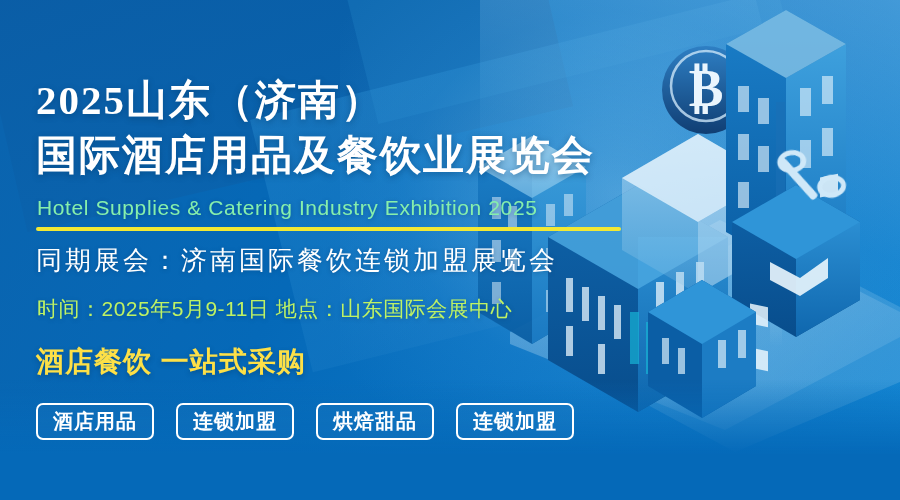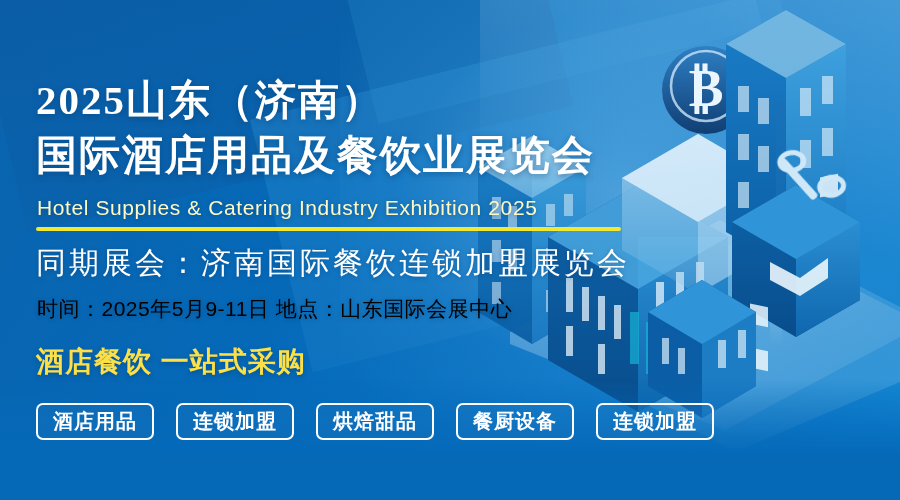--- a/index.html
+++ b/index.html
@@ -64,43 +64,43 @@
     font-weight:700;
     letter-spacing:2px;
     white-space:nowrap;
     text-shadow:0 2px 6px rgba(3,55,100,.45);
   }
   .title-1{top:78px;font-size:41px;line-height:44px;}
   .title-2{top:133px;font-size:41px;line-height:44px;}
 
   .subtitle-en{
     position:absolute;left:23px;top:196px;
-    color:#fef9c3;
+    color:#86efac;
     font-size:21px;letter-spacing:.6px;
     font-family:"Liberation Sans", sans-serif;
     white-space:nowrap;
     text-shadow:0 1px 4px rgba(3,55,100,.4);
   }
 
   .divider{
     position:absolute;left:22px;top:227px;
     width:585px;height:4px;background:#f2e834;border-radius:2px;
   }
 
   .line-concurrent{
     position:absolute;left:22px;top:243px;
-    color:#ffffff;font-size:30px;letter-spacing:3px;
+    color:#ffffff;font-size:26px;letter-spacing:3px;
     font-family:"Liberation Sans", sans-serif;
     white-space:nowrap;
     text-shadow:0 1px 4px rgba(3,55,100,.4);
   }
 
   .line-when-where{
     position:absolute;left:23px;top:295px;
-    color:#000000;font-size:21px;letter-spacing:.5px;
+    color:#bef264;font-size:21px;letter-spacing:.5px;
     font-family:"Liberation Sans", sans-serif;
     white-space:nowrap;
     text-shadow:0 1px 4px rgba(3,55,100,.4);
     text-align:center;
   }
 
   .slogan{
     position:absolute;left:22px;top:343px;
     color:#fde047;font-size:28px;font-weight:700;letter-spacing:1px;
     font-family:"Liberation Sans", sans-serif;
@@ -310,18 +310,17 @@
     <div class="line-concurrent">同期展会：济南国际餐饮连锁加盟展览会</div>
 
     <div class="line-when-where">时间：2025年5月9-11日 地点：山东国际会展中心</div>
 
     <div class="slogan">酒店餐饮 一站式采购</div>
 
     <div class="tags">
       <div class="tag">酒店用品</div>
       <div class="tag">连锁加盟</div>
       <div class="tag">烘焙甜品</div>
-      <div class="tag">餐厨设备</div>
       <div class="tag">连锁加盟</div>
     </div>
 
   </div>
 </div>
 
 </body></html>

